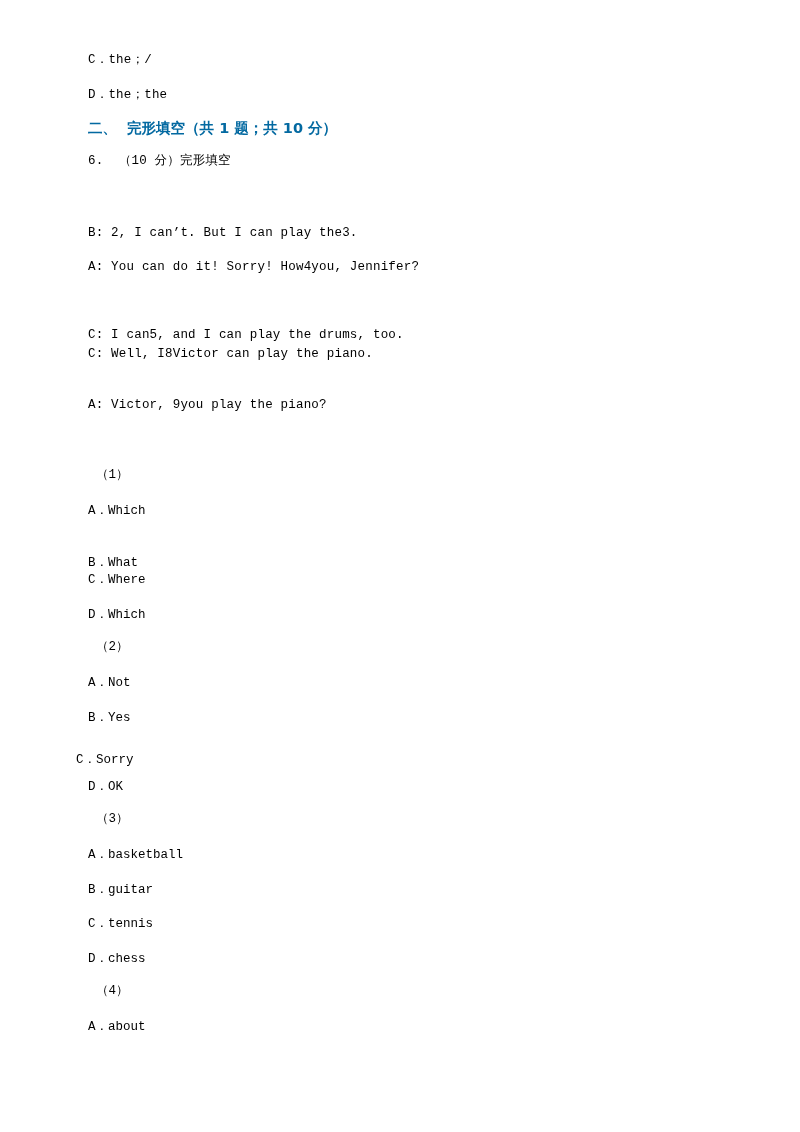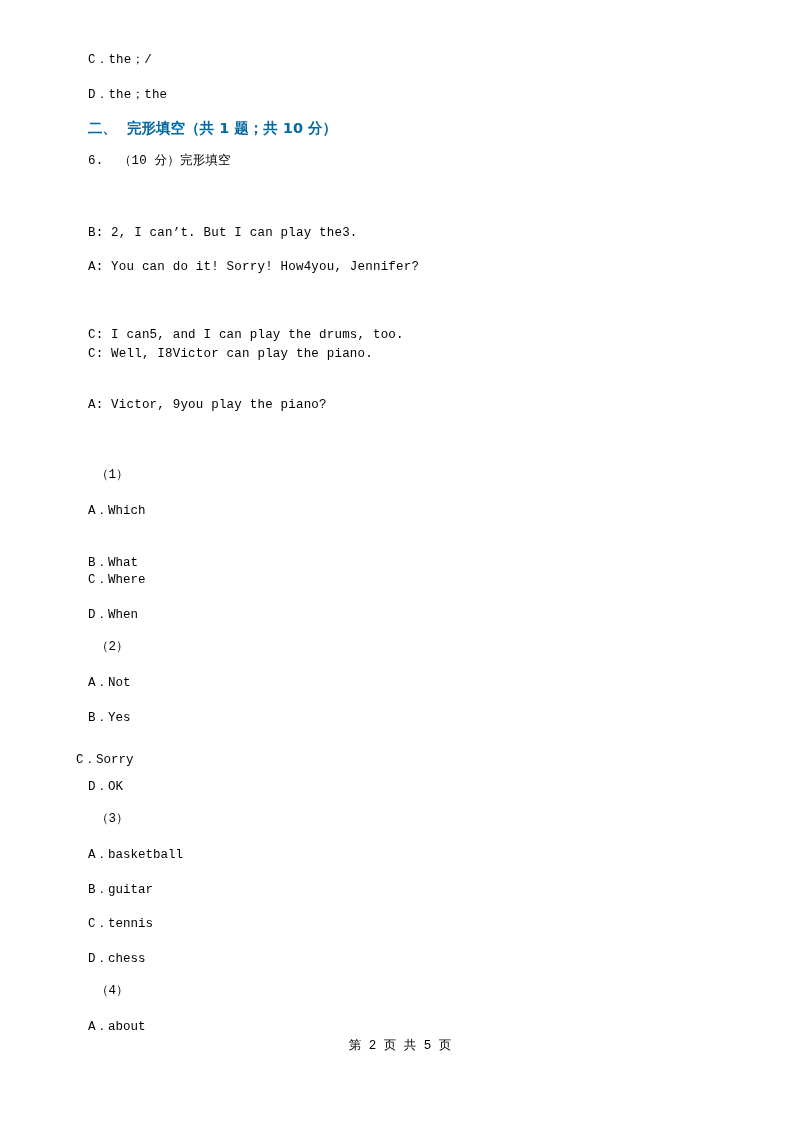--- a/index.html
+++ b/index.html
@@ -72,32 +72,31 @@
   <div class="abs line" style="left: 88px; top: 227px;">B: 2, I can’t. But I can play the3.</div>
   <div class="abs line" style="left: 88px; top: 261px;">A: You can do it! Sorry! How4you, Jennifer?</div>
   <div class="abs line" style="left: 88px; top: 296px; margin-top: 33px;">C: I can5, and I can play the drums, too.</div>
   <div class="abs line" style="left: 88px; top: 348px;">C: Well, I8Victor can play the piano.</div>
   <div class="abs line" style="left: 88px; top: 399px;">A: Victor, 9you play the piano?</div>
 
   <div class="abs opt" style="left: 96px; top: 466px;">（1）</div>
   <div class="abs opt" style="left: 88px; top: 502px;">A．Which</div>
   <div class="abs opt" style="left: 88px; top: 548px; margin-top: 6px;">B．What</div>
   <div class="abs opt" style="left: 88px; top: 571px;">C．Where</div>
-  <div class="abs opt" style="left: 88px; top: 606px;">D．When</div>
+  <div class="abs opt" style="left: 88px; top: 606px;">D．Which</div>
 
   <div class="abs opt" style="left: 96px; top: 638px;">（2）</div>
   <div class="abs opt" style="left: 88px; top: 674px;">A．Not</div>
   <div class="abs opt" style="left: 88px; top: 709px;">B．Yes</div>
   <div class="abs opt" style="left: 76px; top: 743px; margin-top: 8px;">C．Sorry</div>
   <div class="abs opt" style="left: 88px; top: 778px;">D．OK</div>
 
   <div class="abs opt" style="left: 96px; top: 810px;">（3）</div>
   <div class="abs opt" style="left: 88px; top: 846px;">A．basketball</div>
   <div class="abs opt" style="left: 88px; top: 881px;">B．guitar</div>
   <div class="abs opt" style="left: 88px; top: 915px;">C．tennis</div>
   <div class="abs opt" style="left: 88px; top: 950px;">D．chess</div>
 
   <div class="abs opt" style="left: 96px; top: 982px;">（4）</div>
   <div class="abs opt" style="left: 88px; top: 1018px; font-family: Liberation Mono, monospace;">A．about</div>
 
-  <div class="footer" style="top: 1037px;">第 2 页 共 5 页</div>
 
 </div>
 
 </body></html>

